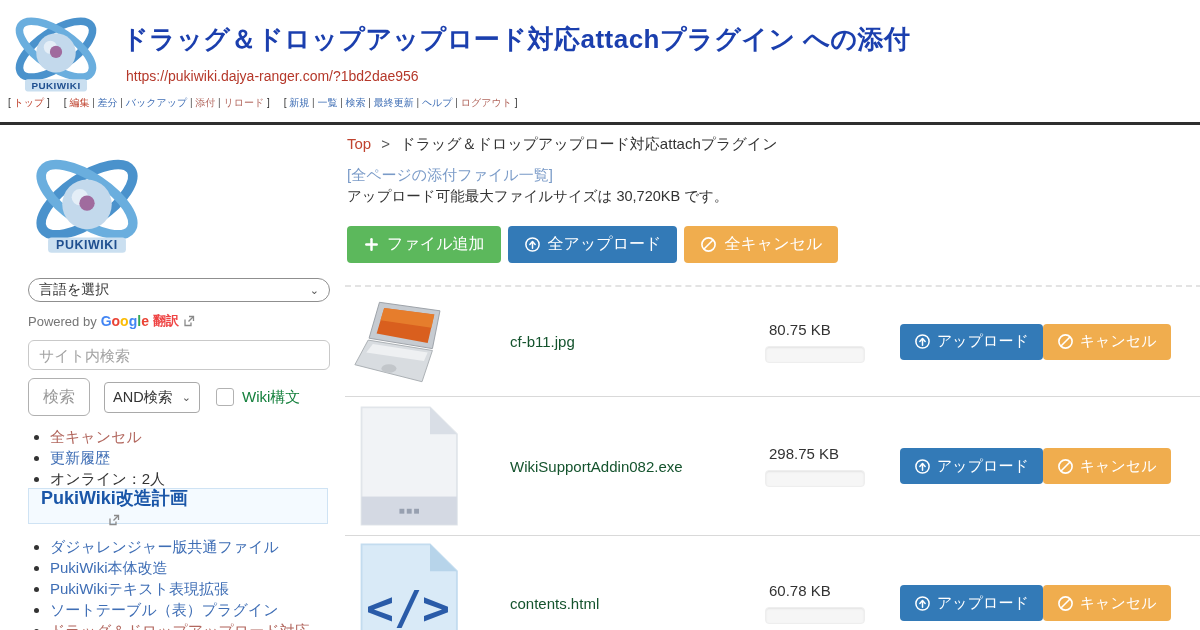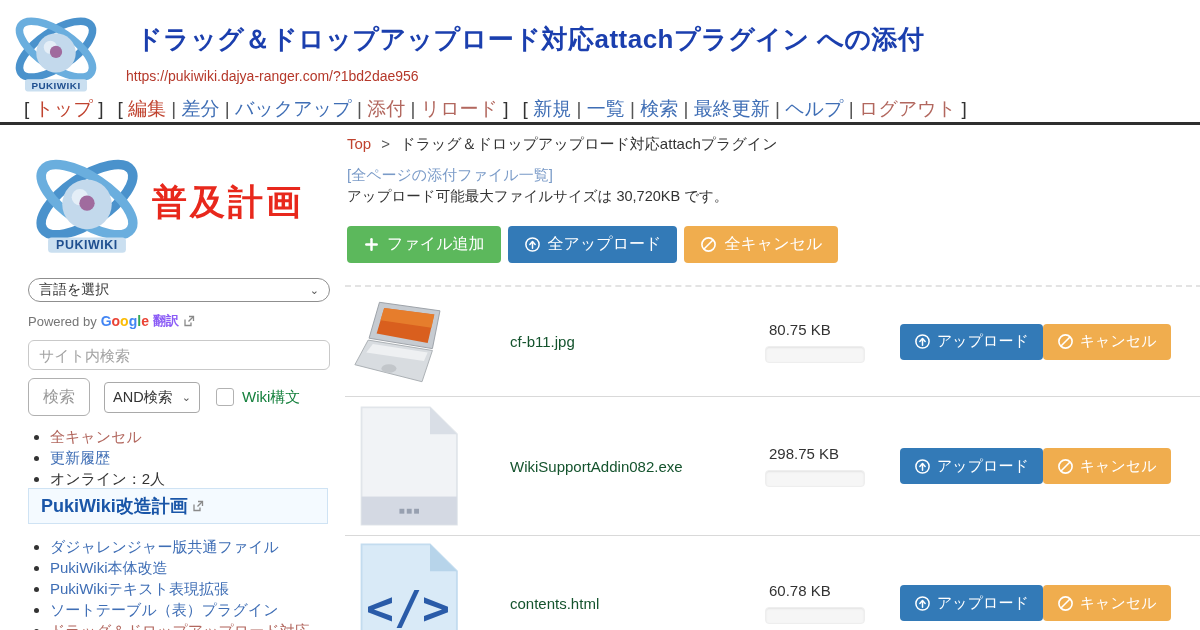--- a/index.html
+++ b/index.html
@@ -2,23 +2,23 @@
 <html><head>
 <meta charset="utf-8">
 <style>
   * { margin:0; padding:0; box-sizing:border-box; }
   html,body { background:#fff; }
   body { font-family:"Liberation Sans","DejaVu Sans",sans-serif; color:#333; }
   #page { position:relative; width:1200px; height:630px; overflow:hidden; background:#fff; }
 
   
   .hdr-logo { position:absolute; left:8px; top:4px; width:96px; height:94px; }
-  .page-title { position:absolute; left:136px; top:22px; font-size:26px; font-weight:bold; color:#1b3fae; letter-spacing:0.5px; white-space:nowrap; }
+  .page-title { position:absolute; left:122px; top:22px; font-size:26px; font-weight:bold; color:#1b3fae; letter-spacing:0.5px; white-space:nowrap; }
   .page-url { position:absolute; left:126px; top:68px; font-size:14px; color:#b5382a; text-decoration:none; }
-  .top-nav { position:absolute; left:24px; top:96px; font-size:19px; white-space:nowrap; }
+  .top-nav { position:absolute; left:8px; top:96px; font-size:10px; white-space:nowrap; }
   .nav-group { margin-right:14px; }
   .bracket { color:#333; }
   .nav-sep { color:#555; }
   a.nav-link { text-decoration:none; cursor:pointer; }
   a.nav-link.link { color:#3f6eb5; }
   a.nav-link.visited { color:#b2675e; }
   a.nav-link.emph { color:#c0432f; }
   .hdr-rule { position:absolute; left:0; top:122px; width:1200px; height:3px; background:#2e2e2e; }
 
   
@@ -28,42 +28,42 @@
   .banner-txt { margin-left:6px; line-height:1.35; white-space:nowrap; }
   .banner-l1 { font-size:35px; font-weight:bold; color:#2a2db8; letter-spacing:3px; }
   .banner-l2 { font-size:35px; font-weight:bold; color:#e8281c; letter-spacing:3px; }
 
   .lang-select { position:absolute; left:0; top:142px; width:302px; height:24px; border:1px solid #8f8f8f; border-radius:12px; background:#fff; display:flex; align-items:center; padding:0 10px; font-size:14px; color:#333; cursor:pointer; }
   .lang-select .chev { margin-left:auto; color:#555; font-size:11px; }
 
   .powered { position:absolute; left:0; top:176px; font-size:13px; color:#757575; white-space:nowrap; display:flex; align-items:center; gap:4px; }
   .gword span { font-weight:bold; font-size:14px; }
   .g1{color:#4285F4}.g2{color:#EA4335}.g3{color:#FBBC05}.g4{color:#4285F4}.g5{color:#34A853}.g6{color:#EA4335}
-  .powered .trans { color:#8b5cf6; font-weight:bold; }
+  .powered .trans { color:#ef4444; font-weight:bold; }
 
   .search-input { position:absolute; left:0; top:204px; width:302px; height:30px; border:1px solid #c9c9c9; border-radius:6px; padding:0 10px; font-size:15px; color:#333; font-family:inherit; }
   .search-input::placeholder { color:#a3a3a3; }
 
   .search-row { position:absolute; left:0; top:242px; display:flex; align-items:center; }
   .search-btn { height:38px; width:62px; border:1px solid #b0b0b0; border-radius:6px; background:#fff; color:#9a9a9a; font-size:16px; font-family:inherit; cursor:pointer; }
   .mode-select { margin-left:14px; height:31px; width:96px; border:1px solid #a9a9a9; border-radius:4px; background:#fff; display:flex; align-items:center; padding:0 8px; font-size:14.5px; color:#333; cursor:pointer; }
   .mode-select .chev { margin-left:auto; color:#555; font-size:11px; }
   .chk { margin-left:16px; width:18px; height:18px; border:1px solid #b2b2b2; border-radius:3px; background:#fff; cursor:pointer; }
   .chk-label { margin-left:8px; font-size:15px; color:#15803d; }
 
   .side-list { list-style:disc; padding-left:22px; font-size:15px; line-height:21px; }
   #side-list-top { position:absolute; left:0; top:290px; }
   #side-list-bottom { position:absolute; left:0; top:400px; width:300px; }
   .side-list a { text-decoration:none; }
   .side-list .link { color:#3f6eb5; }
   .side-list .visited { color:#b2675e; }
   .side-list .text { color:#333; }
 
   .proj-box { position:absolute; left:0; top:352px; width:300px; height:36px; border:1px solid #cfe3f4; background:#f4faff; display:flex; align-items:center; padding:0 12px; }
-  .proj-box a { font-size:18px; font-weight:bold; color:#1a56a8; text-decoration:none; display:flex; align-items:center; gap:4px; }
+  .proj-box a { font-size:18px; font-weight:bold; color:#1a56a8; text-decoration:none; display:flex; align-items:center; gap:4px;flex-direction:column; }
 
   .ext-ico { display:inline-block; width:12px; height:12px; }
 
   
   #main { position:absolute; left:345px; top:132px; width:855px; }
   .breadcrumb { position:absolute; left:2px; top:3px; font-size:15px; }
   .breadcrumb a { color:#c0432f; text-decoration:none; }
   .breadcrumb .sep { color:#555; margin:0 6px; }
   .breadcrumb .cur { color:#333; }
   .attach-list-link { position:absolute; left:2px; top:34px; font-size:15px; color:#7a9bc8; text-decoration:none; }
@@ -112,21 +112,20 @@
       <svg viewBox="0 0 100 100">
         <ellipse cx="50" cy="48" rx="45" ry="19" fill="none" stroke="#4a92cc" stroke-width="8" transform="rotate(-34 50 48)"></ellipse>
         <ellipse cx="50" cy="48" rx="45" ry="19" fill="none" stroke="#6aaede" stroke-width="8" transform="rotate(34 50 48)"></ellipse>
         <circle cx="50" cy="52" r="21" fill="#c3d9ec"></circle>
         <circle cx="44" cy="46" r="7" fill="#e4eef7"></circle>
         <circle cx="50" cy="51" r="6.5" fill="#a06b9e"></circle>
         <rect x="17" y="80" width="66" height="13" rx="3" fill="#cadff0"></rect>
         <text x="50" y="90" text-anchor="middle" font-size="10.5" font-weight="bold" fill="#1f4f8f" letter-spacing="0.5">PUKIWIKI</text>
       </svg>
       <div class="banner-txt">
-        <div class="banner-l2">普及計画</div>
       </div>
     </div>
 
     <div class="lang-select">
       <span>言語を選択</span>
       <span class="chev">⌄</span>
     </div>
 
     <div class="powered">
       <span>Powered by</span>

